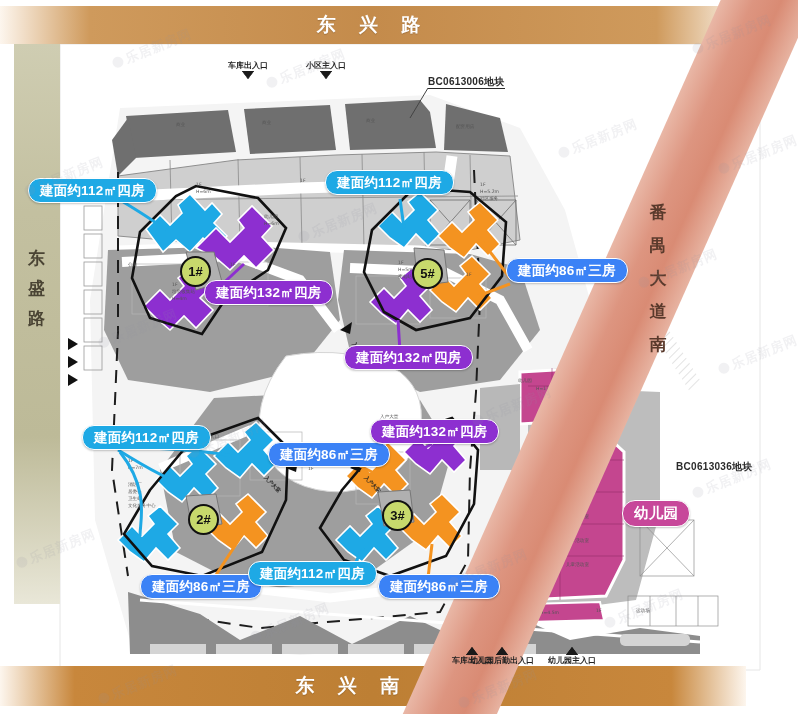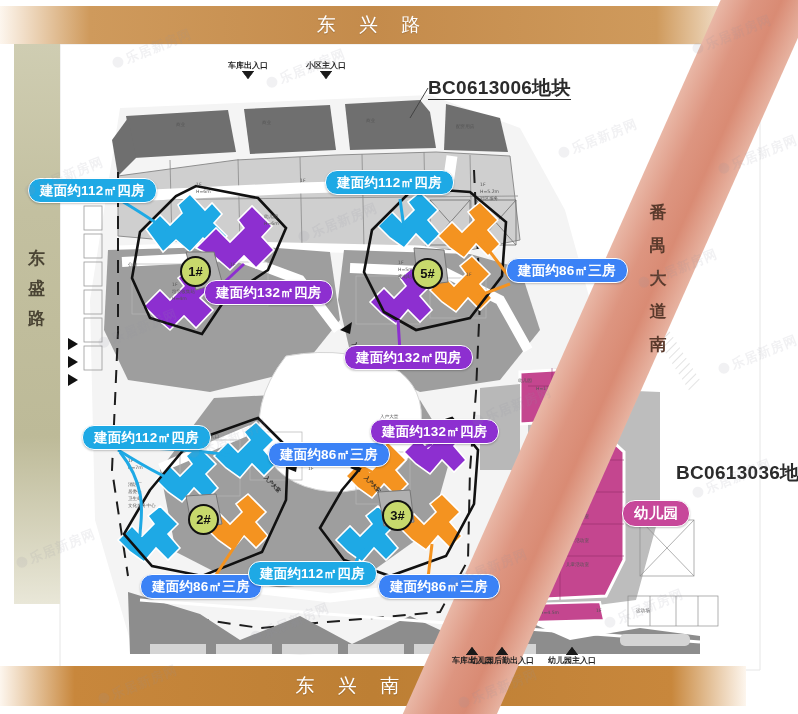--- a/index.html
+++ b/index.html
@@ -11,21 +11,21 @@
     position:relative;
     width:798px;height:714px;
     overflow:hidden;
     background:#ffffff;
   }
 
   
   .road-h{
     position:absolute;left:0;width:746px;
     display:flex;align-items:center;justify-content:center;
-    color:#fff;font-weight:normal;font-size:19px;letter-spacing:9px;
+    color:#fff;font-weight:bold;font-size:19px;letter-spacing:9px;
     text-shadow:0 1px 1px rgba(0,0,0,.18);
   }
   #road-top{top:6px;height:38px;
     background:linear-gradient(90deg,#fdf6ee 0%,#cf9a5c 12%,#c48b4b 50%,#cf9a5c 88%,#fdf6ee 100%);}
   #road-bottom{top:666px;height:40px;
     background:linear-gradient(90deg,#fdf6ee 0%,#c8873c 10%,#bd7f34 50%,#c8873c 90%,#fdf6ee 100%);}
 
   #road-left{
     position:absolute;left:14px;top:44px;width:46px;height:560px;
     background:linear-gradient(180deg,#cfcdb2 0%,#c3c0a0 30%,#bdba98 70%,#e9e7d8 100%);
@@ -78,21 +78,21 @@
   
   .bnum{
     position:absolute;width:27px;height:27px;border-radius:50%;
     background:#c7d96c;border:2.4px solid #111;
     display:flex;align-items:center;justify-content:center;
     color:#111;font-weight:bold;font-size:13px;z-index:45;
   }
 
   
   .plotcode{
-    position:absolute;color:#2b2b2b;font-size:19px;font-weight:600;
+    position:absolute;color:#2b2b2b;font-size:10px;font-weight:600;
     letter-spacing:.3px;z-index:38;white-space:nowrap;
   }
   .plotcode u{text-decoration:none;border-bottom:1.4px solid #2b2b2b;padding-bottom:1px;}
 
   
   .entry{position:absolute;z-index:36;text-align:center;font-family:Liberation Mono, monospace;}
   .entry .etext{font-size:8px;color:#222;white-space:nowrap;font-weight:600;}
   .entry .emark{
     width:0;height:0;margin:1px auto 0;
     border-left:5px solid transparent;border-right:5px solid transparent;

